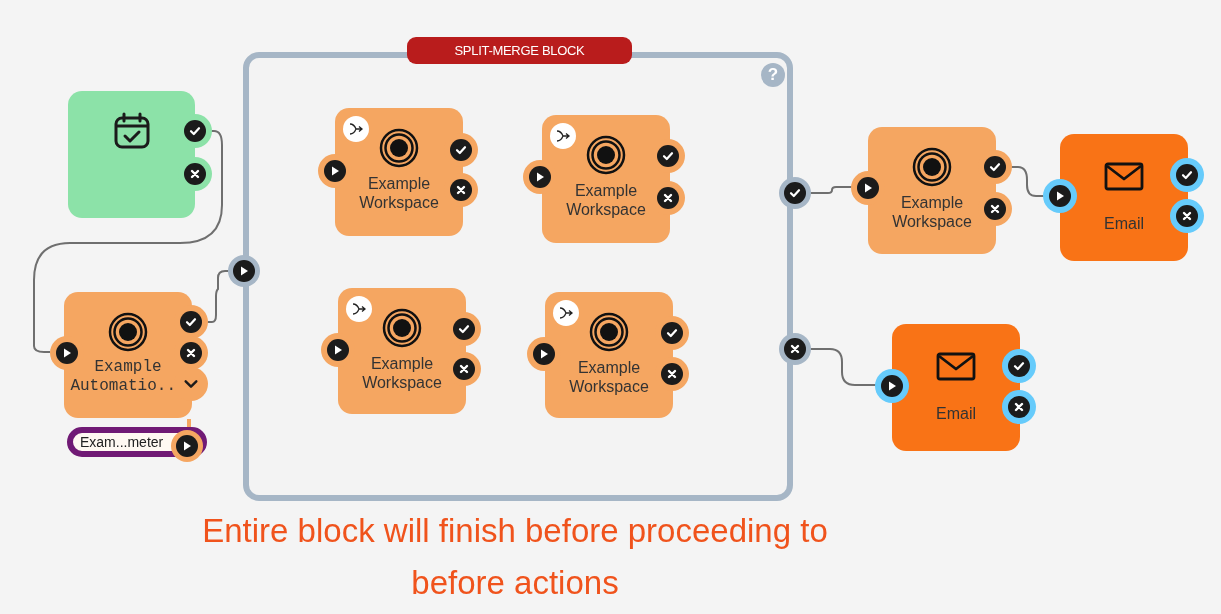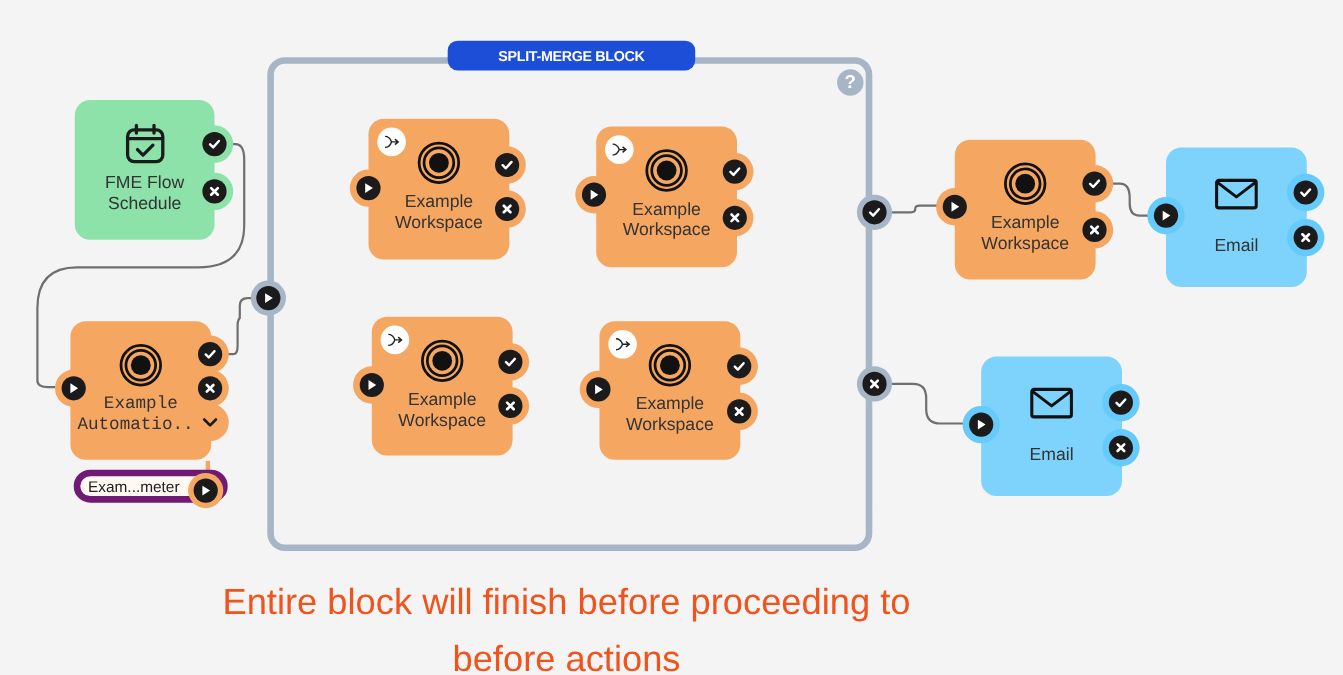--- a/index.html
+++ b/index.html
@@ -11,39 +11,39 @@
   #wires { position: absolute; left: 0; top: 0; width: 1221px; height: 614px; pointer-events: none; }
   #wires path { fill: none; stroke: #6f6f6f; stroke-width: 2; }
 
   .block-frame {
     position: absolute; left: 243px; top: 52px; width: 550px; height: 449px;
     border: 6px solid #a6b6c6; border-radius: 16px; box-sizing: border-box;
     background: #f3f3f3;
   }
   .block-title {
     position: absolute; left: 407px; top: 37px; width: 225px; height: 27px;
-    background: #1d4ed8; border-radius: 9px; color: #fff;
-    font-size: 13px; font-weight: bold; letter-spacing: -0.3px;
+    background: #b91c1c; border-radius: 9px; color: #fff;
+    font-size: 13px; font-weight: normal; letter-spacing: -0.3px;
     display: flex; align-items: center; justify-content: center;
   }
   .help-icon {
     position: absolute; left: 761px; top: 63px; width: 24px; height: 24px;
     border-radius: 50%; background: #a6b6c6; color: #fff;
     font-size: 17px; font-weight: bold; display: flex; align-items: center; justify-content: center;
     cursor: pointer;
   }
 
   .node {
     position: absolute; border-radius: 14px; box-sizing: border-box;
     display: flex; flex-direction: column; align-items: center;
     color: #333; font-size: 16px; text-align: center; line-height: 19px;
   }
   .node.orange { background: #f5a661; }
   .node.green  { background: #8ce2a8; }
-  .node.blue   { background: #7dd3fc; }
+  .node.blue   { background: #f97316; }
   .node .main-icon { margin-top: 20px; width: 40px; height: 40px; }
   .node .label { margin-top: 6px; padding: 0 6px; }
 
   .port {
     position: absolute; width: 34px; height: 34px; border-radius: 50%;
     display: flex; align-items: center; justify-content: center; cursor: pointer;
   }
   .orange .port { background: #f5a661; }
   .green .port  { background: #8ce2a8; }
   .blue .port   { background: #66cbfb; }
@@ -79,21 +79,21 @@
     background: #f5a661; display: flex; align-items: center; justify-content: center;
   }
   .param-pill .pport .dot {
     width: 22px; height: 22px; border-radius: 50%; background: #1b1b1b;
     display: flex; align-items: center; justify-content: center;
   }
   .param-stub { position: absolute; left: 187px; top: 419px; width: 4px; height: 9px; background: #f5a661; }
 
   .caption {
     position: absolute; left: 0; width: 1030px; text-align: center;
-    color: #f0531c; font-size: 33px; line-height: 40px; margin-top: 16px;
+    color: #f0531c; font-size: 33px; line-height: 40px;
   }
   .caption.l1 { top: 511px; }
   .caption.l2 { top: 563px; }
 </style>
 </head>
 <body>
 
 <svg id="wires">
 
   <path d="M207,131 H214 Q222,131 222,145 V205 Q222,243 180,243 H70 Q34,243 34,280 V346 Q34,352 44,352 H50"></path>
@@ -154,21 +154,20 @@
 </div>
 
 <div class="node green" style="left:68px;top:91px;width:127px;height:127px;">
   <svg class="main-icon" viewBox="0 0 40 40" style="margin-top:20px;">
     <rect x="4" y="7" width="32" height="29" rx="6" fill="none" stroke="#1b1b1b" stroke-width="3"></rect>
     <line x1="4" y1="15" x2="36" y2="15" stroke="#1b1b1b" stroke-width="3"></line>
     <line x1="12" y1="3" x2="12" y2="10" stroke="#1b1b1b" stroke-width="3" stroke-linecap="round"></line>
     <line x1="28" y1="3" x2="28" y2="10" stroke="#1b1b1b" stroke-width="3" stroke-linecap="round"></line>
     <path d="M13,25 L18,30 L27,21" fill="none" stroke="#1b1b1b" stroke-width="3" stroke-linecap="round" stroke-linejoin="round"></path>
   </svg>
-  <div class="label">FME Flow Schedule</div>
   <div class="port" style="left:110px;top:23px;">
       <div class="dot">
         <svg viewBox="0 0 12 12">
           <path d="M2,6.2 L4.8,9 L10,3.2" stroke="#fff" stroke-width="2.2" fill="none" stroke-linecap="round" stroke-linejoin="round"></path>
         </svg>
       </div>
     </div>
   <div class="port" style="left:110px;top:66px;">
       <div class="dot">
         <svg viewBox="0 0 12 12">

